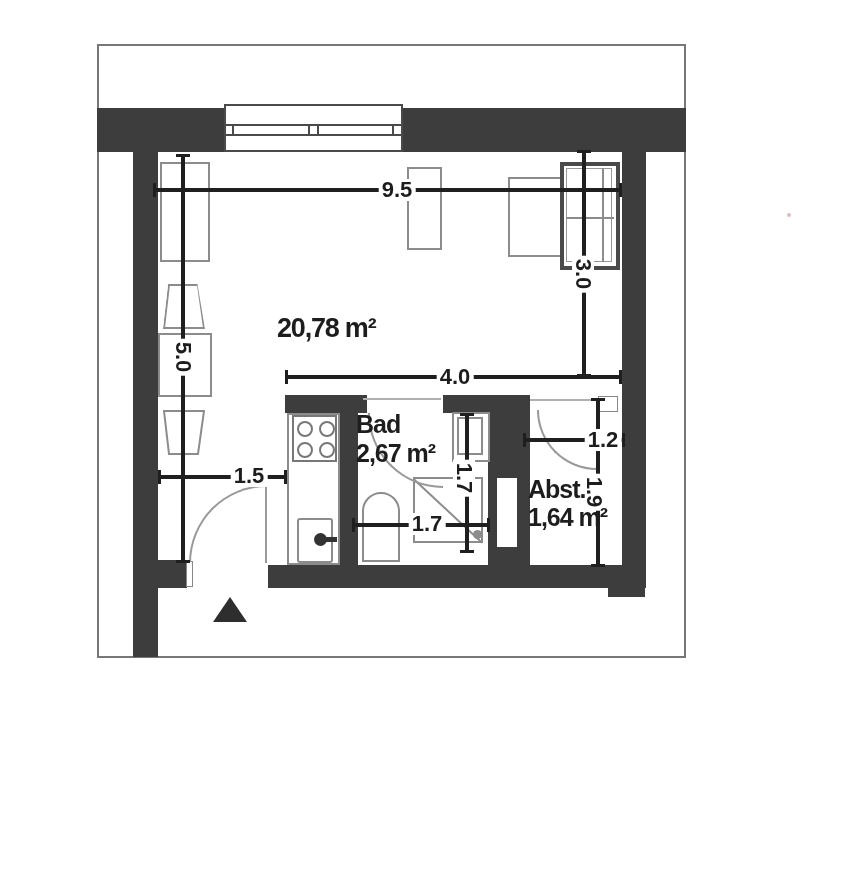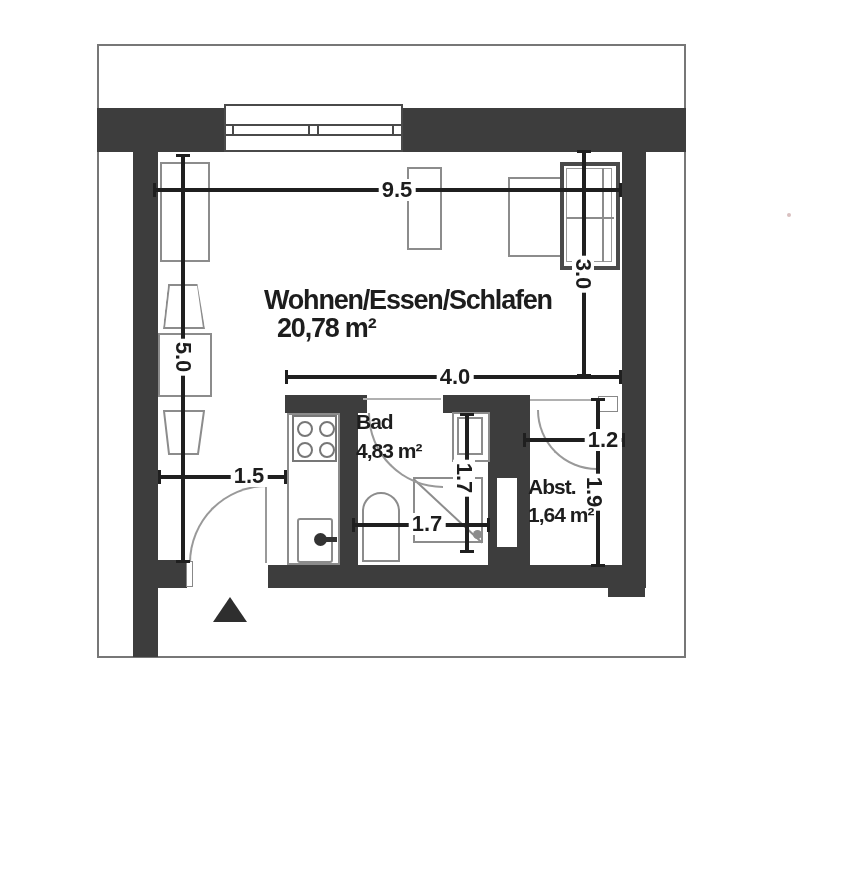--- a/index.html
+++ b/index.html
@@ -12,21 +12,21 @@
   .furn-line{position:absolute;background:var(--furn,#8c8c8c);}
   .dim-h{position:absolute;height:4px;background:var(--dim,#1f1f1f);}
   .dim-h::before,.dim-h::after{content:"";position:absolute;top:-5px;width:3px;height:14px;background:var(--dim,#1f1f1f);}
   .dim-h::before{left:0;} .dim-h::after{right:0;}
   .dim-v{position:absolute;width:4px;background:var(--dim,#1f1f1f);}
   .dim-v::before,.dim-v::after{content:"";position:absolute;left:-5px;width:14px;height:3px;background:var(--dim,#1f1f1f);}
   .dim-v::before{top:0;} .dim-v::after{bottom:0;}
   .dim-label{position:absolute;transform:translate(-50%,-50%);background:#fff;padding:0 3px;
              font-size:22px;font-weight:bold;white-space:nowrap;line-height:1;}
   .dim-label.rot{transform:translate(-50%,-50%) rotate(90deg);}
-  .room-name{position:absolute;font-weight:bold;font-size:21px;letter-spacing:-1px;white-space:nowrap;line-height:1.05;}
+  .room-name{position:absolute;font-weight:bold;font-size:25px;letter-spacing:-1px;white-space:nowrap;line-height:1.05;}
   .big{font-size:27px;letter-spacing:-1.2px;}
   .arc{position:absolute;box-sizing:border-box;}
   .arc.entry{border-top:2px solid #999;border-left:2px solid #999;border-radius:100% 0 0 0;}
   .arc.swing-bl{border-bottom:2px solid #999;border-left:2px solid #999;border-radius:0 0 0 100%;}
   .circle{position:absolute;border:2px solid #777;border-radius:50%;box-sizing:border-box;}
   .dot{position:absolute;border-radius:50%;}
   .tri{position:absolute;width:0;height:0;border-left:17px solid transparent;border-right:17px solid transparent;
        border-bottom:25px solid #2e2e2e;}
   .thresh{position:absolute;height:2px;background:#b0b0b0;}
   .jamb{position:absolute;background:#fff;border:1.5px solid #888;box-sizing:border-box;}
@@ -124,22 +124,21 @@
   <div class="dim-label" style="left:397px;top:190px;">9.5</div>
   <div class="dim-label rot" style="left:583px;top:274px;">3.0</div>
   <div class="dim-label rot" style="left:183px;top:357px;">5.0</div>
   <div class="dim-label" style="left:455px;top:377px;">4.0</div>
   <div class="dim-label" style="left:249px;top:476px;">1.5</div>
   <div class="dim-label" style="left:603px;top:440px;">1.2</div>
   <div class="dim-label rot" style="left:464px;top:478px;">1.7</div>
   <div class="dim-label" style="left:427px;top:524px;">1.7</div>
   <div class="dim-label rot" style="left:594px;top:492px;">1.9</div>
 
-  <div class="room-name big" style="left:264px;top:286px;">Wohnen/Essen/Schlafen</div>
   <div class="room-name big" style="left:277px;top:314px;">20,78 m²</div>
   <div class="room-name" style="left:356px;top:411px;">Bad</div>
-  <div class="room-name" style="left:356px;top:440px;">4,83 m²</div>
+  <div class="room-name" style="left:356px;top:440px;">2,67 m²</div>
   <div class="room-name" style="left:528px;top:476px;text-align:right;">Abst.</div>
   <div class="room-name" style="left:528px;top:504px;">1,64 m²</div>
 
   <div class="dot" style="left:787px;top:213px;width:4px;height:4px;background:#d9c0c0;"></div>
 
 </div>
 
 </body></html>

